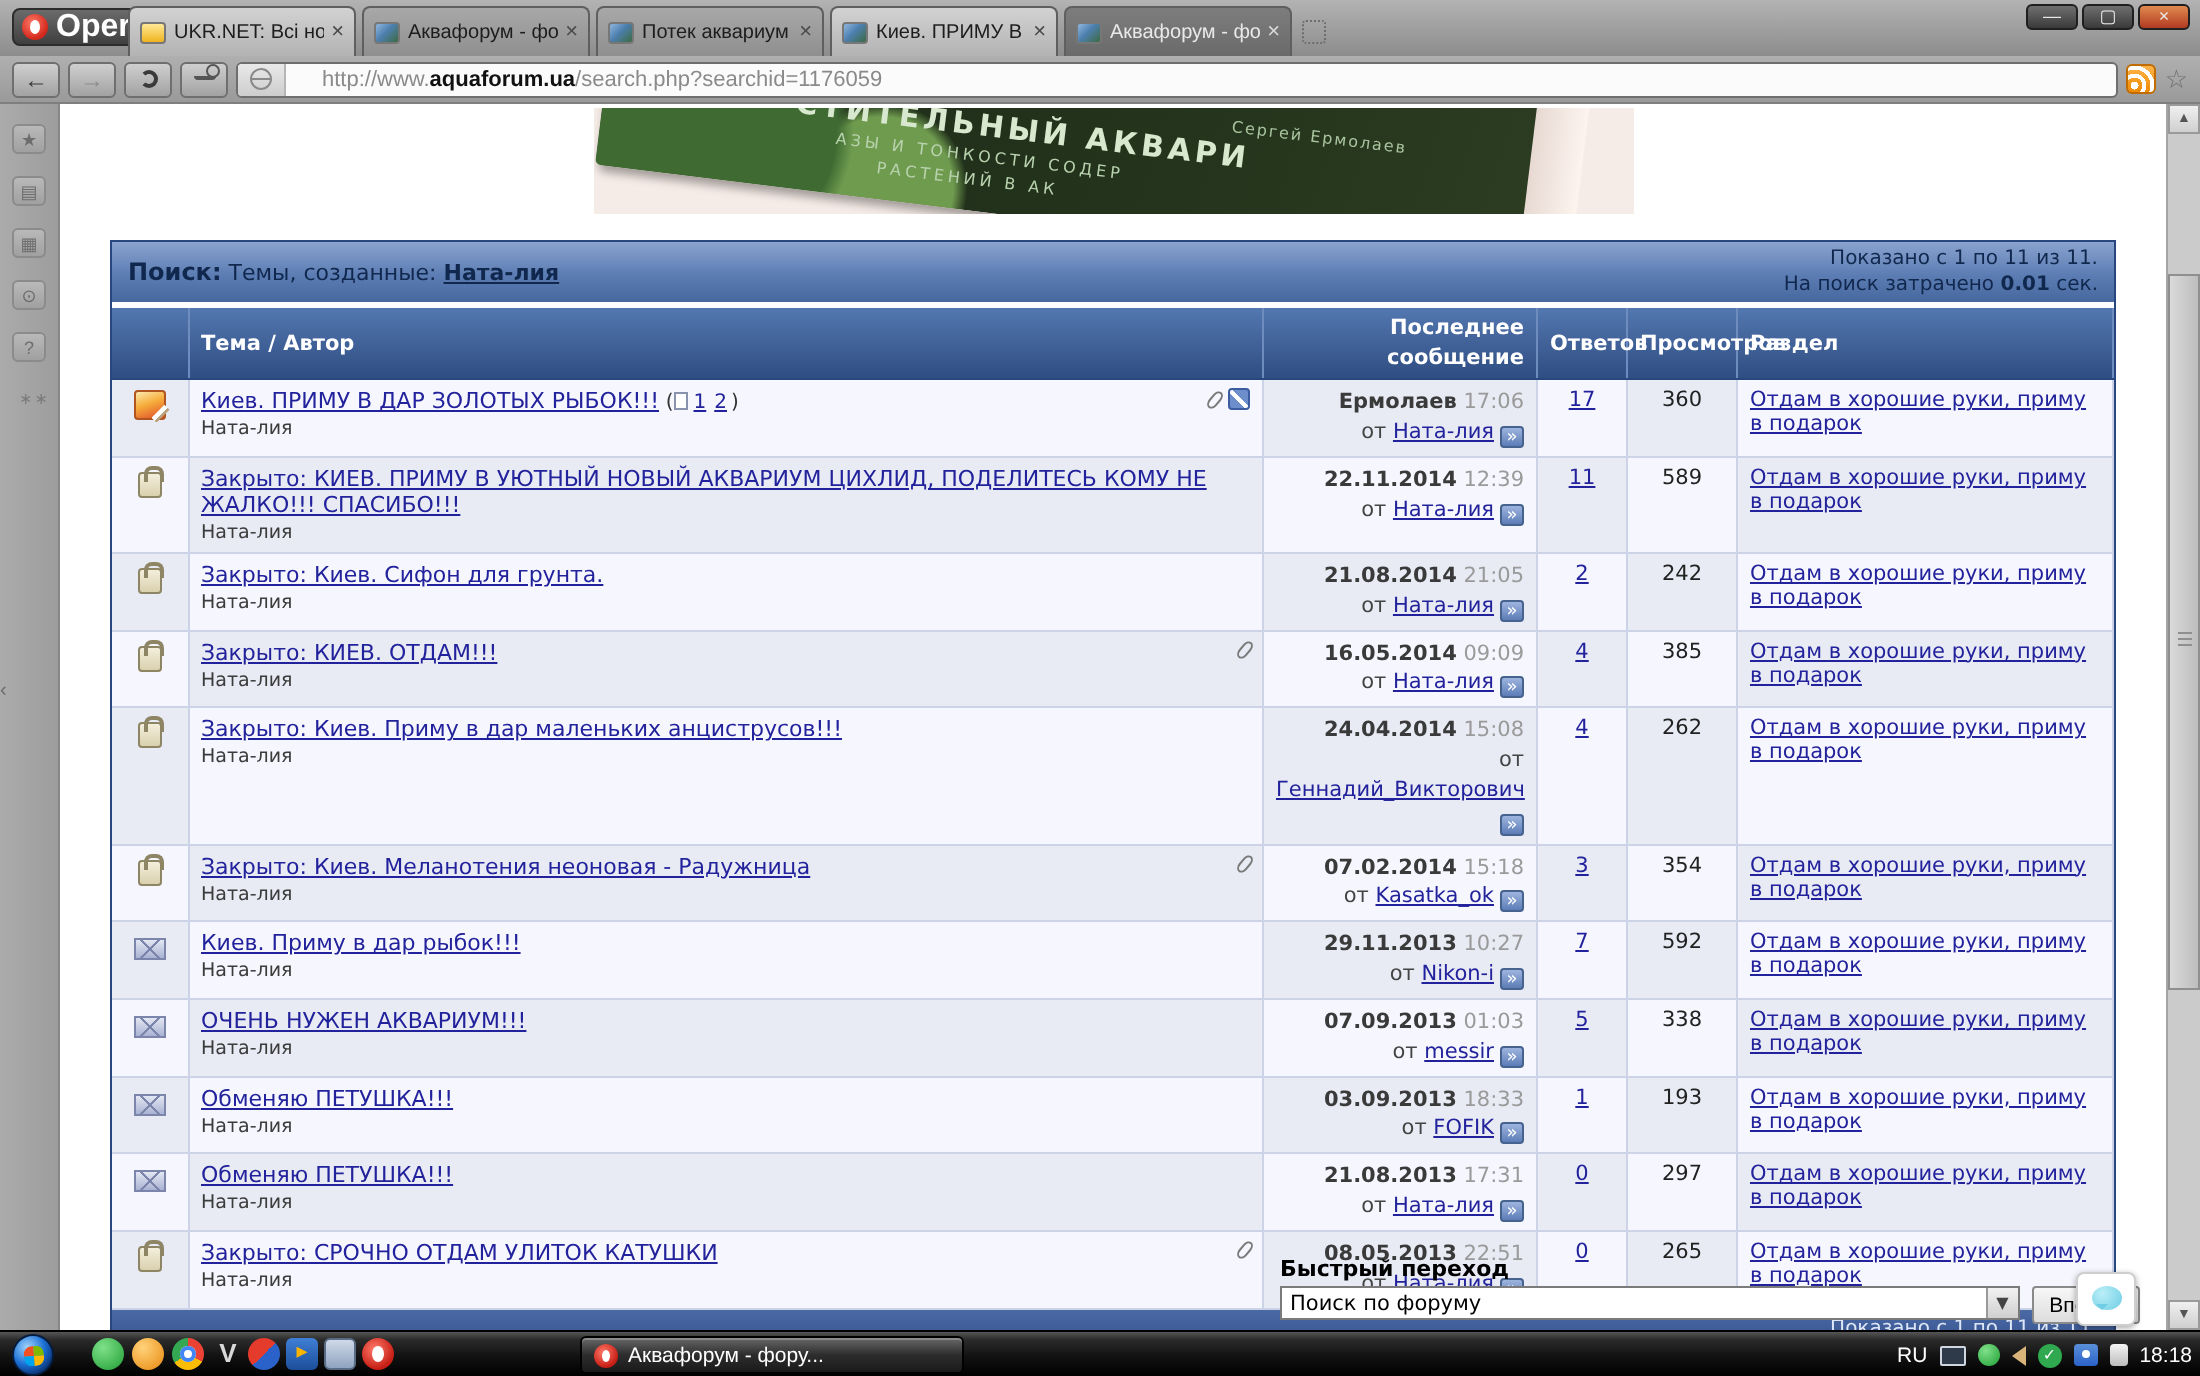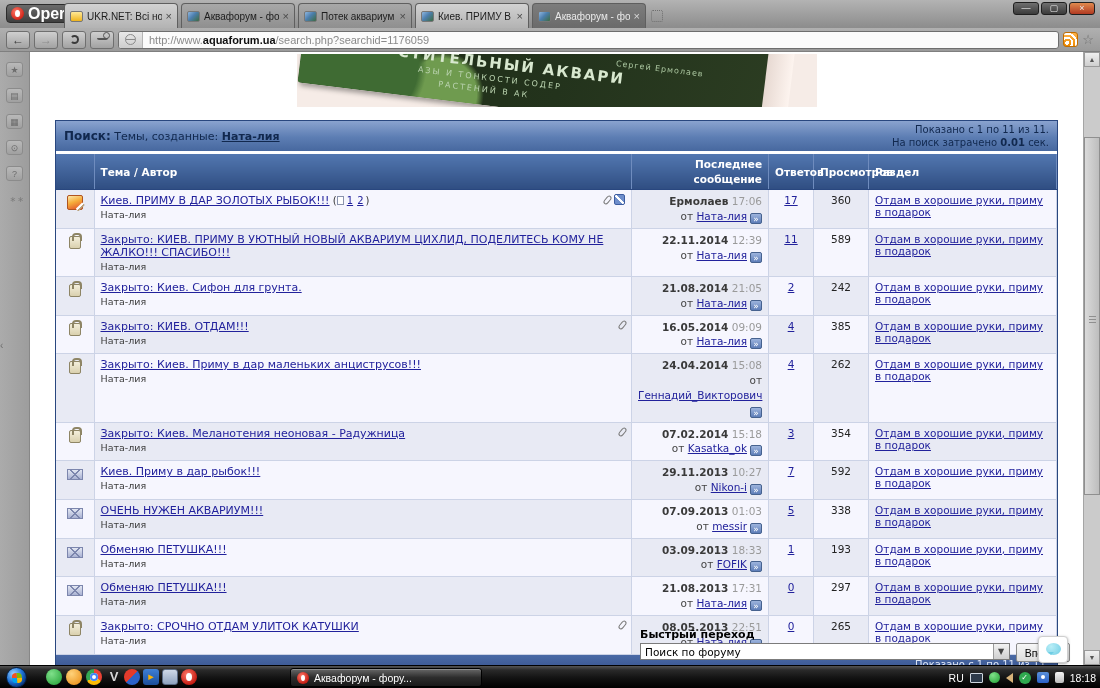--- a/index.html
+++ b/index.html
@@ -37,21 +37,21 @@
   .nav-btn { width:24px; height:18px; border:1px solid #6f6f6f; border-radius:3px;
     background:linear-gradient(#cfcfcf,#a2a2a2); color:#3a3a3a; font-size:12px; line-height:16px; text-align:center; }
   .nav-btn.disabled { color:#8d8d8d; }
   .reload-glyph { display:inline-block; width:9px; height:9px; border:2px solid #3a3a3a; border-radius:50%; border-left-color:transparent; margin-top:3px; }
   .wand-glyph { display:inline-block; width:11px; height:5px; border-bottom:2px solid #555; border-radius:2px; margin-bottom:4px; position:relative; }
   .wand-glyph::after{content:"";position:absolute;right:-2px;top:-3px;width:5px;height:5px;border:1.5px solid #555;border-radius:50%;}
   .url-field { flex:1; height:18px; background:#fbfbfb; border:1px solid #6e6e6e; border-radius:3px; display:flex; align-items:center; overflow:hidden; }
   .url-badge { width:24px; height:100%; background:linear-gradient(#e9e9e9,#cdcdcd); border-right:1px solid #b5b5b5; display:flex; align-items:center; justify-content:center; }
   .globe { width:11px; height:11px; border:1px solid #8a8a8a; border-radius:50%;
     background:linear-gradient(transparent 4px,#8a8a8a 4px,#8a8a8a 5px,transparent 5px); }
-  .url-text { font-size:11px; color:#8a8a8a; padding-left:6px; white-space:nowrap; }
+  .url-text { font-size:11px; color:#8a8a8a; padding-left:18px; white-space:nowrap; }
   .url-text b { color:#111; }
   .rss-icon { width:15px; height:15px; border-radius:3px; flex:0 0 auto;
     background:radial-gradient(circle at 25% 75%,#fff 0 2px,rgba(255,255,255,0) 2px),
       radial-gradient(circle at 25% 75%,rgba(255,255,255,0) 0 4px,#fff 4px 6px,rgba(255,255,255,0) 6px 8px,#fff 8px 10px,rgba(255,255,255,0) 10px),
       linear-gradient(#ffb44d,#ef8b00); border:1px solid #c06c00; }
   .star-icon { color:#6f6f6f; font-size:13px; }
 
   
   .body-row { display:flex; height:613px; }
   .side-panel { width:30px; background:linear-gradient(90deg,#ababab,#9d9d9d); border-right:1px solid #878787; position:relative; padding-top:10px; }

